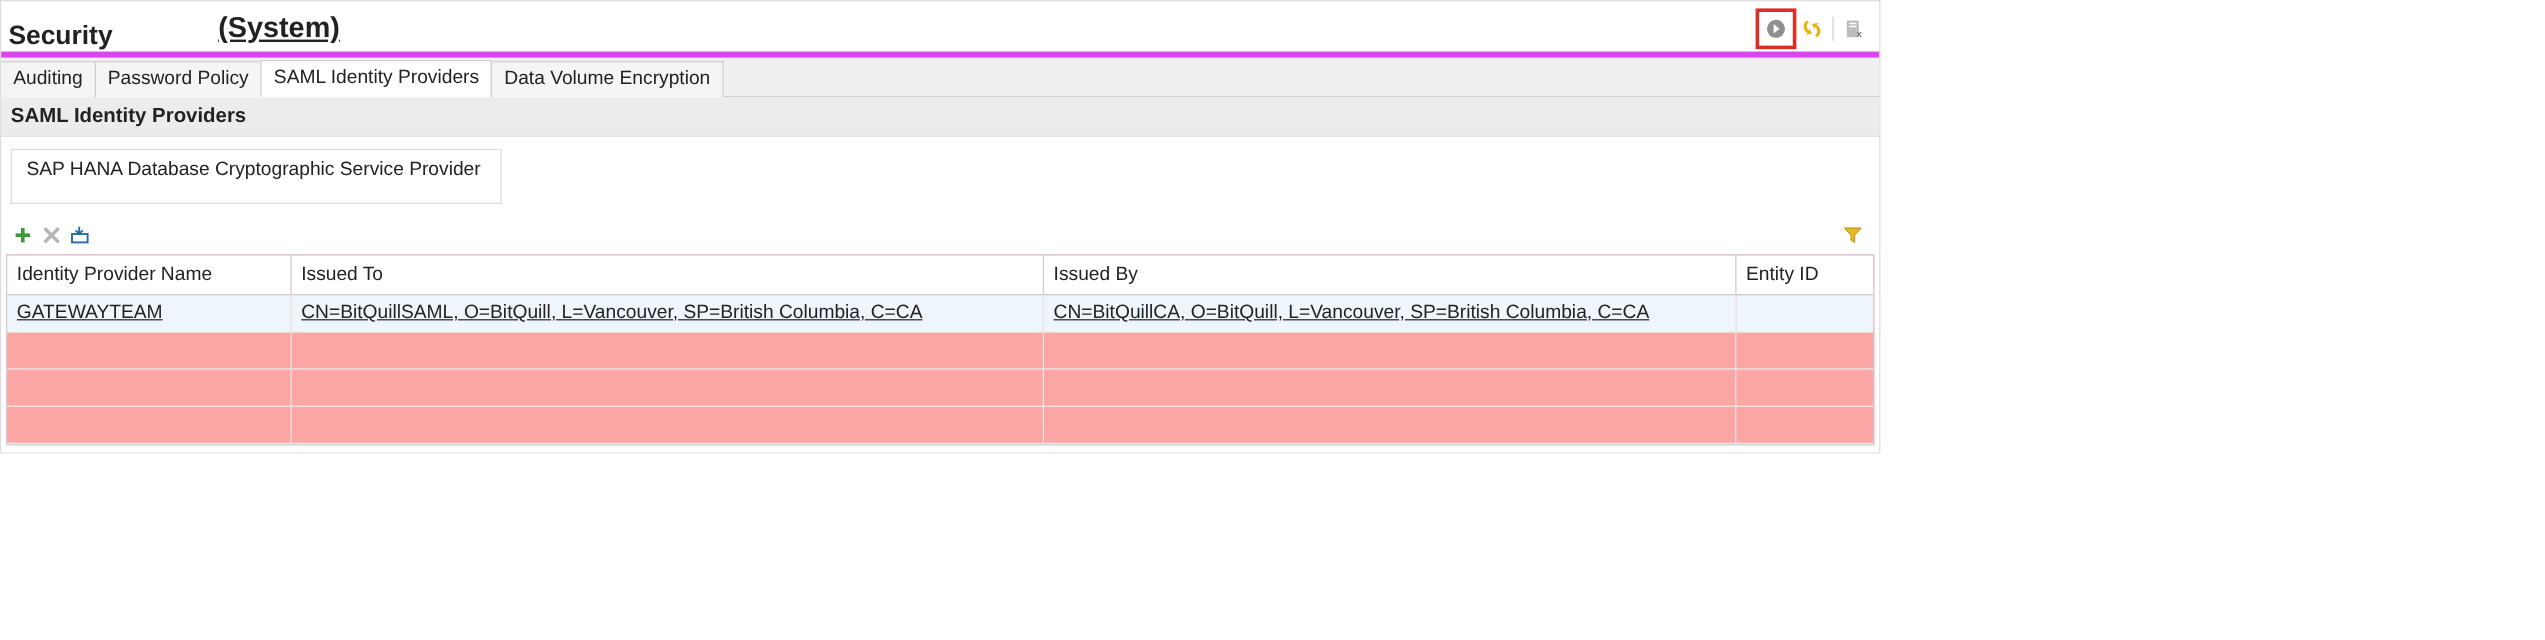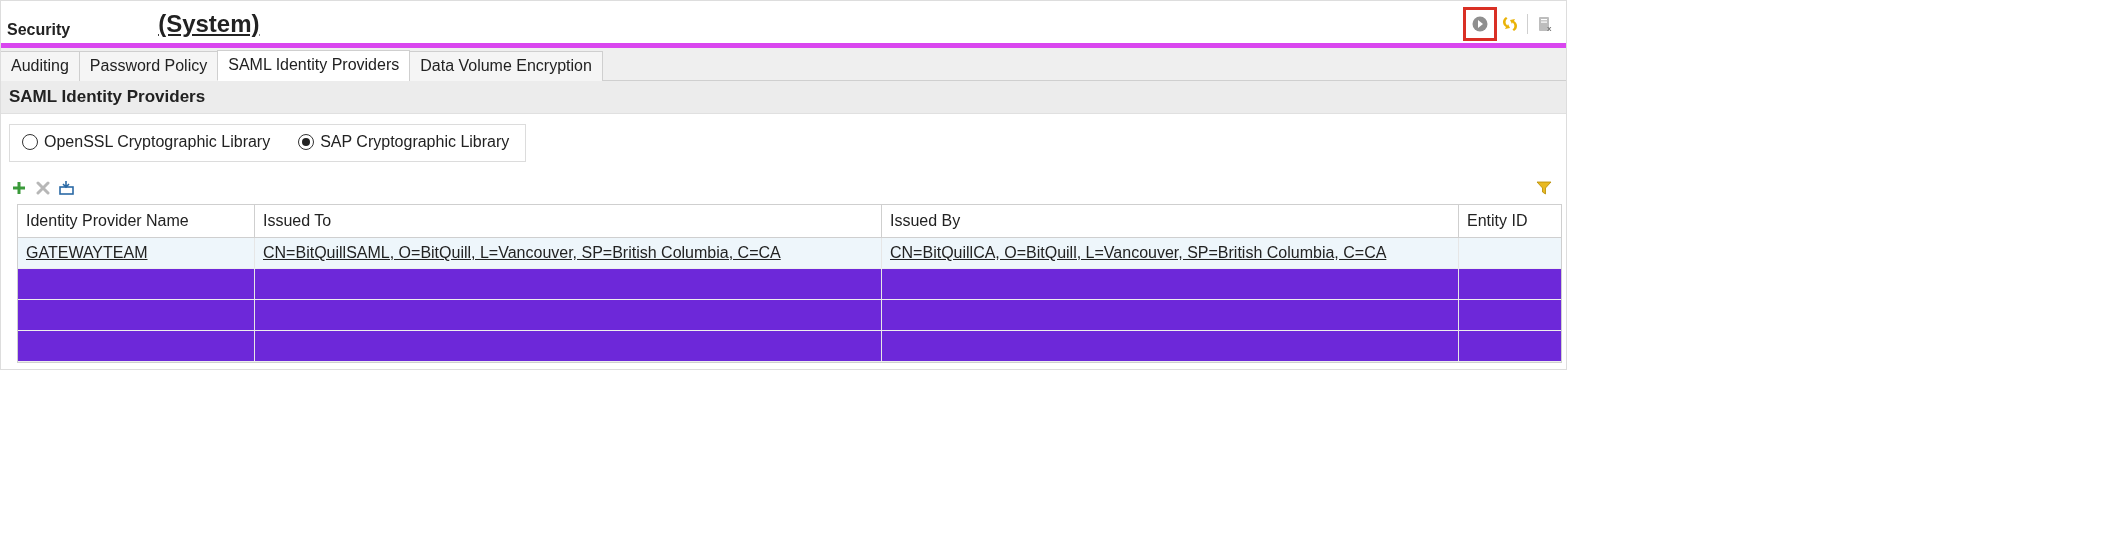--- a/index.html
+++ b/index.html
@@ -15,21 +15,21 @@
     border: 1px solid #ddd;
   }
   
   .header {
     display: flex;
     align-items: center;
     padding: 4px 6px 0 6px;
     height: 38px;
   }
   .header-title {
-    font-size: 16px;
+    font-size: 22px;
     font-weight: 700;
     margin-top: 12px;
   }
   .header-context {
     font-size: 24px;
     font-weight: 700;
     margin-left: 88px;
     text-decoration: underline;
   }
   .header-spacer { flex: 1; }
@@ -147,22 +147,22 @@
     align-items: center;
     justify-content: center;
     cursor: pointer;
     margin-right: 4px;
   }
   .tool-btn.disabled { opacity: 0.7; cursor: default; }
   .toolbar-spacer { flex: 1; }
   
   .table-wrap {
     border: 1px solid #cfcfcf;
-    margin: 0 4px 6px 16px;
-    background: #6d28d9;
+    margin: 0 4px 6px 4px;
+    background: #fca5a5;
   }
   table {
     border-collapse: collapse;
     width: 100%;
     font-size: 16px;
   }
   th {
     text-align: left;
     font-weight: 400;
     background: #fff;
@@ -230,32 +230,21 @@
     <div class="tab active">SAML Identity Providers</div>
     <div class="tab">Data Volume Encryption</div>
   </div>
   <div class="tab-row-underline"></div>
 
   
   <div class="section-title">SAML Identity Providers</div>
 
   
   <div class="provider-group">
-    <div class="radio-row">
-      <div class="radio-item">
-        <span class="radio"></span>
-        <span>OpenSSL Cryptographic Library</span>
-      </div>
-      <div class="radio-item">
-        <span class="radio selected">
-            <span class="dot"></span>
-          </span>
-        <span>SAP Cryptographic Library</span>
-      </div>
-    </div>
+    <div class="provider-legend">SAP HANA Database Cryptographic Service Provider</div>
   </div>
 
   
   <div class="toolbar">
     <div class="tool-btn">
       <svg width="16" height="16" viewBox="0 0 16 16">
           <rect x="6.5" y="2" width="3" height="12" fill="#3a9a3a"></rect>
           <rect x="2" y="6.5" width="12" height="3" fill="#3a9a3a"></rect>
         </svg>
     </div>

